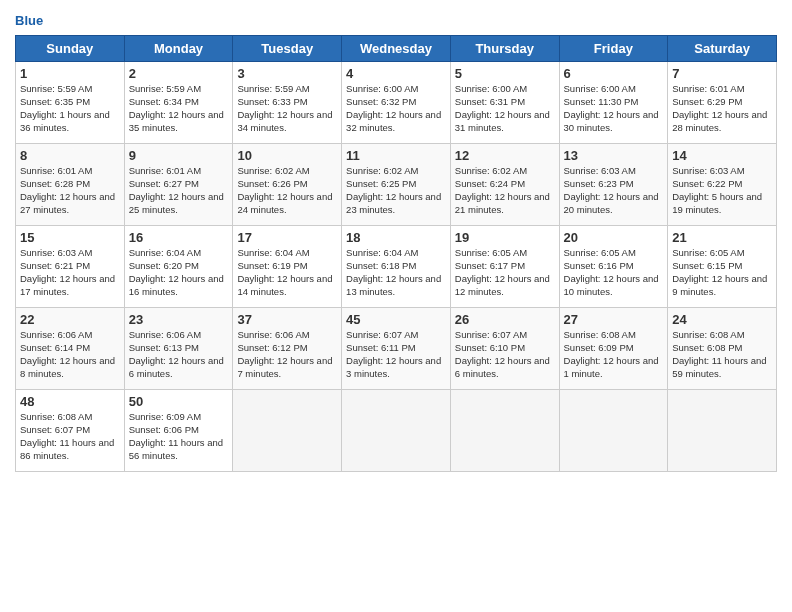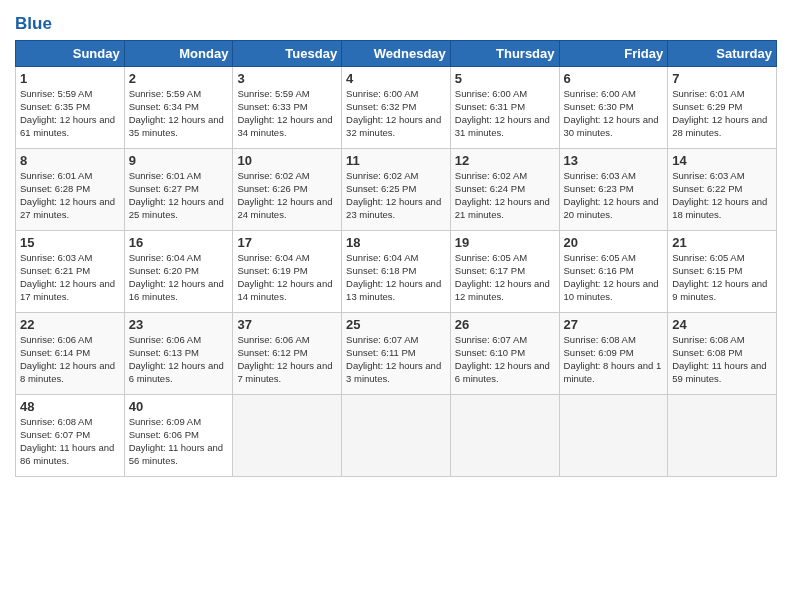--- a/index.html
+++ b/index.html
@@ -47,21 +47,21 @@
       width: 100%;
       border-collapse: collapse;
       table-layout: fixed;
     }
     th {
       background-color: #2a6db5;
       color: white;
       font-size: 13px;
       font-weight: bold;
       padding: 5px 4px;
-      text-align: right;
+      text-align: center;
       border: 1px solid #1a5090;
     }
     td {
       vertical-align: top;
       border: 1px solid #ccc;
       padding: 3px 4px;
       height: 82px;
       background: #fff;
       font-size: 9.5px;
       color: #333;
@@ -80,21 +80,21 @@
       background: #f9f9f9;
     }
   </style>
 </head>
 <body>
 
 <div class="container">
   <div class="header-section">
     <div class="logo">
       <div>
-        <div style="font-size:17px;font-weight:bold;color:#1a5fa8;line-height:1.15;">Blue</div>
+        <div style="font-size:13px;font-weight:bold;color:#1a5fa8;line-height:1.15;">Blue</div>
       </div>
     </div>
     <div class="title-section">
       <div class="month-title"></div>
       <div class="subtitle"></div>
     </div>
   </div>
 
   <table>
     <thead>
@@ -103,58 +103,58 @@
         <th>Monday</th>
         <th>Tuesday</th>
         <th>Wednesday</th>
         <th>Thursday</th>
         <th>Friday</th>
         <th>Saturday</th>
       </tr>
     </thead>
     <tbody id="calendar-body">
     <tr>
-          <td><span class="day-num">1</span><span>Sunrise: 5:59 AM</span><br><span>Sunset: 6:35 PM</span><br><span>Daylight: 12 hours and 61 minutes.</span></td>
+          <td><span class="day-num">1</span><span>Sunrise: 5:59 AM</span><br><span>Sunset: 6:35 PM</span><br><span>Daylight: 1 hours and 36 minutes.</span></td>
           <td><span class="day-num">2</span><span>Sunrise: 5:59 AM</span><br><span>Sunset: 6:34 PM</span><br><span>Daylight: 12 hours and 35 minutes.</span></td>
           <td><span class="day-num">3</span><span>Sunrise: 5:59 AM</span><br><span>Sunset: 6:33 PM</span><br><span>Daylight: 12 hours and 34 minutes.</span></td>
           <td><span class="day-num">4</span><span>Sunrise: 6:00 AM</span><br><span>Sunset: 6:32 PM</span><br><span>Daylight: 12 hours and 32 minutes.</span></td>
           <td><span class="day-num">5</span><span>Sunrise: 6:00 AM</span><br><span>Sunset: 6:31 PM</span><br><span>Daylight: 12 hours and 31 minutes.</span></td>
-          <td><span class="day-num">6</span><span>Sunrise: 6:00 AM</span><br><span>Sunset: 6:30 PM</span><br><span>Daylight: 12 hours and 30 minutes.</span></td>
+          <td><span class="day-num">6</span><span>Sunrise: 6:00 AM</span><br><span>Sunset: 11:30 PM</span><br><span>Daylight: 12 hours and 30 minutes.</span></td>
           <td><span class="day-num">7</span><span>Sunrise: 6:01 AM</span><br><span>Sunset: 6:29 PM</span><br><span>Daylight: 12 hours and 28 minutes.</span></td>
         </tr>
         <tr>
           <td><span class="day-num">8</span><span>Sunrise: 6:01 AM</span><br><span>Sunset: 6:28 PM</span><br><span>Daylight: 12 hours and 27 minutes.</span></td>
           <td><span class="day-num">9</span><span>Sunrise: 6:01 AM</span><br><span>Sunset: 6:27 PM</span><br><span>Daylight: 12 hours and 25 minutes.</span></td>
           <td><span class="day-num">10</span><span>Sunrise: 6:02 AM</span><br><span>Sunset: 6:26 PM</span><br><span>Daylight: 12 hours and 24 minutes.</span></td>
           <td><span class="day-num">11</span><span>Sunrise: 6:02 AM</span><br><span>Sunset: 6:25 PM</span><br><span>Daylight: 12 hours and 23 minutes.</span></td>
           <td><span class="day-num">12</span><span>Sunrise: 6:02 AM</span><br><span>Sunset: 6:24 PM</span><br><span>Daylight: 12 hours and 21 minutes.</span></td>
           <td><span class="day-num">13</span><span>Sunrise: 6:03 AM</span><br><span>Sunset: 6:23 PM</span><br><span>Daylight: 12 hours and 20 minutes.</span></td>
-          <td><span class="day-num">14</span><span>Sunrise: 6:03 AM</span><br><span>Sunset: 6:22 PM</span><br><span>Daylight: 12 hours and 18 minutes.</span></td>
+          <td><span class="day-num">14</span><span>Sunrise: 6:03 AM</span><br><span>Sunset: 6:22 PM</span><br><span>Daylight: 5 hours and 19 minutes.</span></td>
         </tr>
         <tr>
           <td><span class="day-num">15</span><span>Sunrise: 6:03 AM</span><br><span>Sunset: 6:21 PM</span><br><span>Daylight: 12 hours and 17 minutes.</span></td>
           <td><span class="day-num">16</span><span>Sunrise: 6:04 AM</span><br><span>Sunset: 6:20 PM</span><br><span>Daylight: 12 hours and 16 minutes.</span></td>
           <td><span class="day-num">17</span><span>Sunrise: 6:04 AM</span><br><span>Sunset: 6:19 PM</span><br><span>Daylight: 12 hours and 14 minutes.</span></td>
           <td><span class="day-num">18</span><span>Sunrise: 6:04 AM</span><br><span>Sunset: 6:18 PM</span><br><span>Daylight: 12 hours and 13 minutes.</span></td>
           <td><span class="day-num">19</span><span>Sunrise: 6:05 AM</span><br><span>Sunset: 6:17 PM</span><br><span>Daylight: 12 hours and 12 minutes.</span></td>
           <td><span class="day-num">20</span><span>Sunrise: 6:05 AM</span><br><span>Sunset: 6:16 PM</span><br><span>Daylight: 12 hours and 10 minutes.</span></td>
           <td><span class="day-num">21</span><span>Sunrise: 6:05 AM</span><br><span>Sunset: 6:15 PM</span><br><span>Daylight: 12 hours and 9 minutes.</span></td>
         </tr>
         <tr>
           <td><span class="day-num">22</span><span>Sunrise: 6:06 AM</span><br><span>Sunset: 6:14 PM</span><br><span>Daylight: 12 hours and 8 minutes.</span></td>
           <td><span class="day-num">23</span><span>Sunrise: 6:06 AM</span><br><span>Sunset: 6:13 PM</span><br><span>Daylight: 12 hours and 6 minutes.</span></td>
           <td><span class="day-num">37</span><span>Sunrise: 6:06 AM</span><br><span>Sunset: 6:12 PM</span><br><span>Daylight: 12 hours and 7 minutes.</span></td>
-          <td><span class="day-num">25</span><span>Sunrise: 6:07 AM</span><br><span>Sunset: 6:11 PM</span><br><span>Daylight: 12 hours and 3 minutes.</span></td>
+          <td><span class="day-num">45</span><span>Sunrise: 6:07 AM</span><br><span>Sunset: 6:11 PM</span><br><span>Daylight: 12 hours and 3 minutes.</span></td>
           <td><span class="day-num">26</span><span>Sunrise: 6:07 AM</span><br><span>Sunset: 6:10 PM</span><br><span>Daylight: 12 hours and 6 minutes.</span></td>
-          <td><span class="day-num">27</span><span>Sunrise: 6:08 AM</span><br><span>Sunset: 6:09 PM</span><br><span>Daylight: 8 hours and 1 minute.</span></td>
+          <td><span class="day-num">27</span><span>Sunrise: 6:08 AM</span><br><span>Sunset: 6:09 PM</span><br><span>Daylight: 12 hours and 1 minute.</span></td>
           <td><span class="day-num">24</span><span>Sunrise: 6:08 AM</span><br><span>Sunset: 6:08 PM</span><br><span>Daylight: 11 hours and 59 minutes.</span></td>
         </tr>
         <tr>
           <td><span class="day-num">48</span><span>Sunrise: 6:08 AM</span><br><span>Sunset: 6:07 PM</span><br><span>Daylight: 11 hours and 86 minutes.</span></td>
-          <td><span class="day-num">40</span><span>Sunrise: 6:09 AM</span><br><span>Sunset: 6:06 PM</span><br><span>Daylight: 11 hours and 56 minutes.</span></td>
+          <td><span class="day-num">50</span><span>Sunrise: 6:09 AM</span><br><span>Sunset: 6:06 PM</span><br><span>Daylight: 11 hours and 56 minutes.</span></td>
           <td class="empty"></td>
           <td class="empty"></td>
           <td class="empty"></td>
           <td class="empty"></td>
           <td class="empty"></td>
         </tr>
       </tbody>
   </table>
 </div>
 

